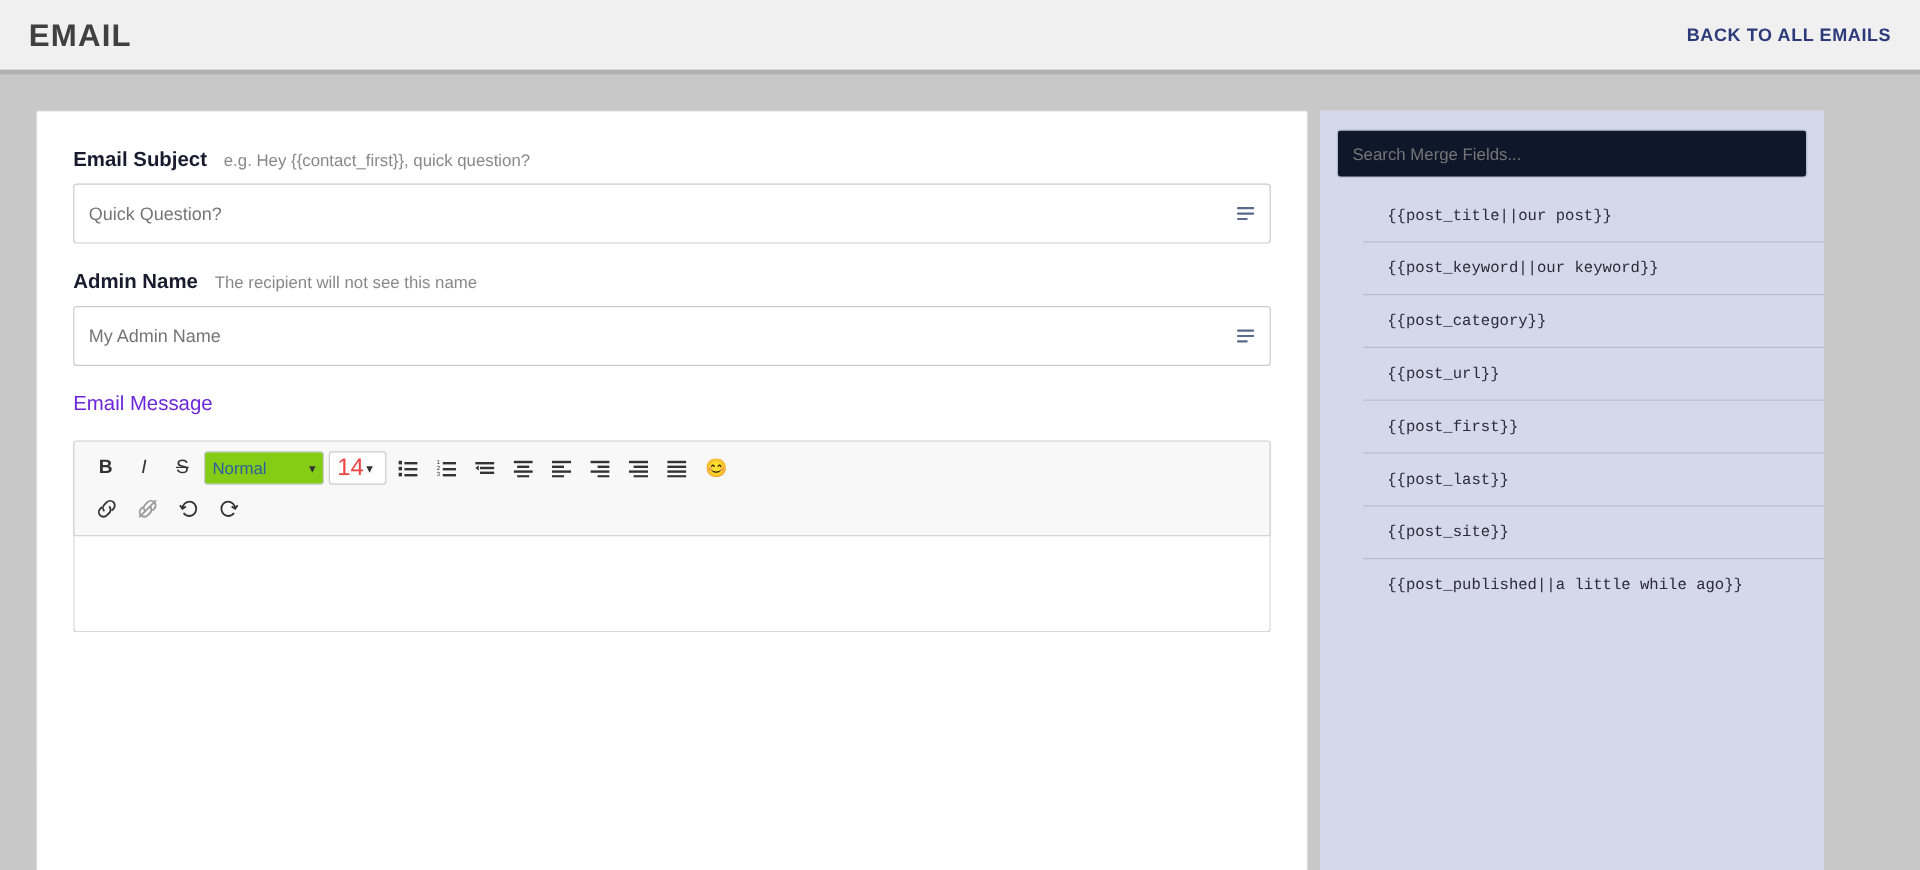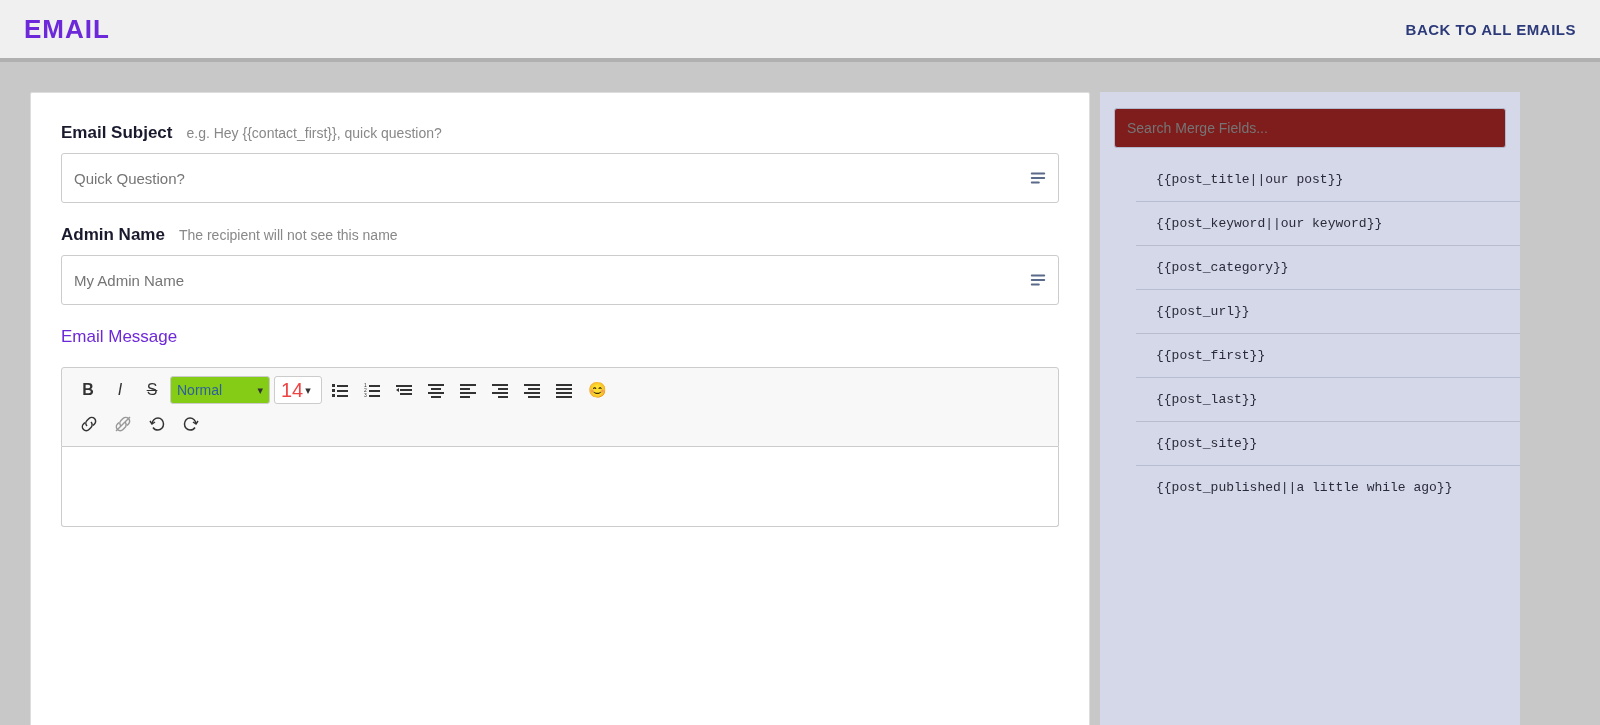--- a/index.html
+++ b/index.html
@@ -17,21 +17,21 @@
       border-bottom: 2px solid #b0b0b0;
       height: 60px;
       display: flex;
       align-items: center;
       justify-content: space-between;
       padding: 0 24px;
     }
     .header-title {
       font-size: 26px;
       font-weight: 900;
-      color: #6d28d9;
+      color: #404040;
       letter-spacing: 1px;
     }
     .back-link {
       font-size: 15px;
       font-weight: 700;
       color: #2d3a7a;
       text-decoration: none;
       letter-spacing: 0.5px;
       text-transform: uppercase;
       cursor: pointer;
@@ -217,21 +217,21 @@
       padding: 16px 14px 10px 14px;
     }
     .merge-search {
       width: 100%;
       height: 40px;
       border: 1px solid #b0b8cc;
       border-radius: 3px;
       padding: 0 12px;
       font-size: 14px;
       color: #aaa;
-      background: #7f1d1d;
+      background: #0f172a;
       outline: none;
     }
 
     .merge-list {
       padding: 0;
       margin-left: 36px;
     }
     .merge-item {
       border-top: 1px solid #b8bdd0;
       padding: 14px 20px;

